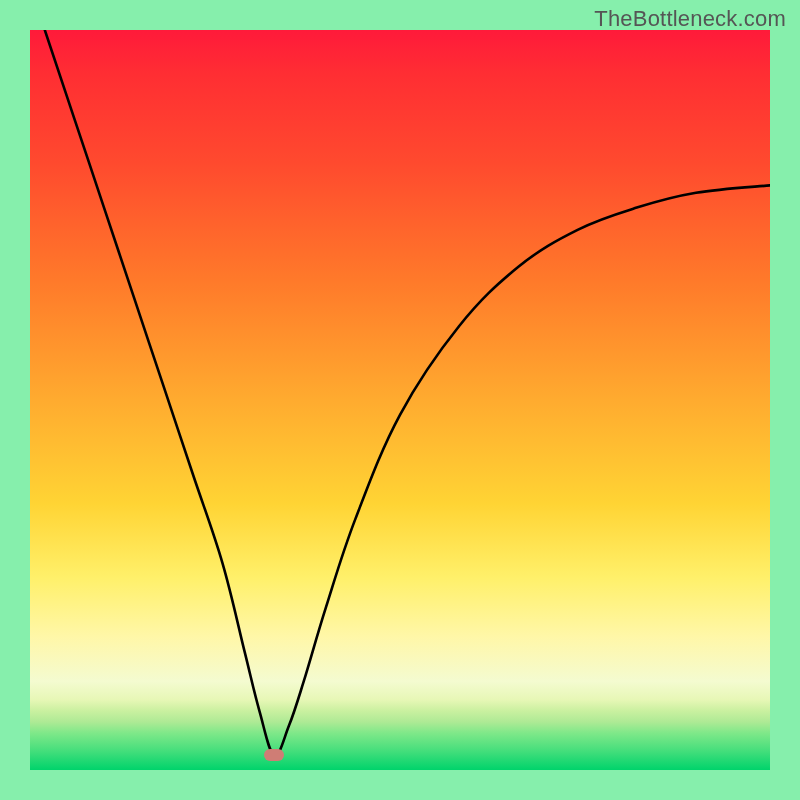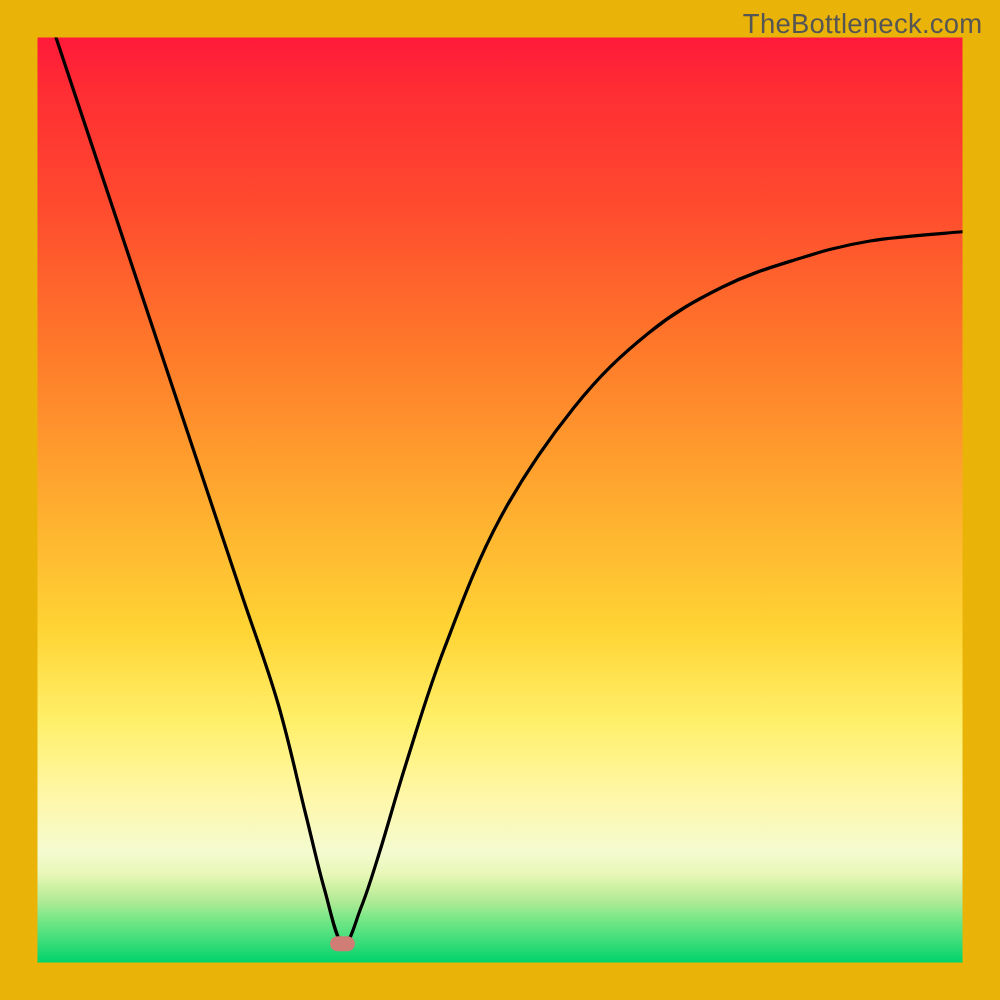--- a/index.html
+++ b/index.html
@@ -8,21 +8,21 @@
     width: 800px;
     height: 800px;
     background: #000;
     font-family: Arial, Helvetica, sans-serif;
     overflow: hidden;
   }
   .frame {
     position: relative;
     width: 800px;
     height: 800px;
-    background: #eab308;
+    background: #86efac;
   }
   .watermark {
     position: absolute;
     top: 6px;
     right: 14px;
     color: #555;
     font-size: 22px;
     font-weight: 500;
     letter-spacing: 0.2px;
     z-index: 40;

